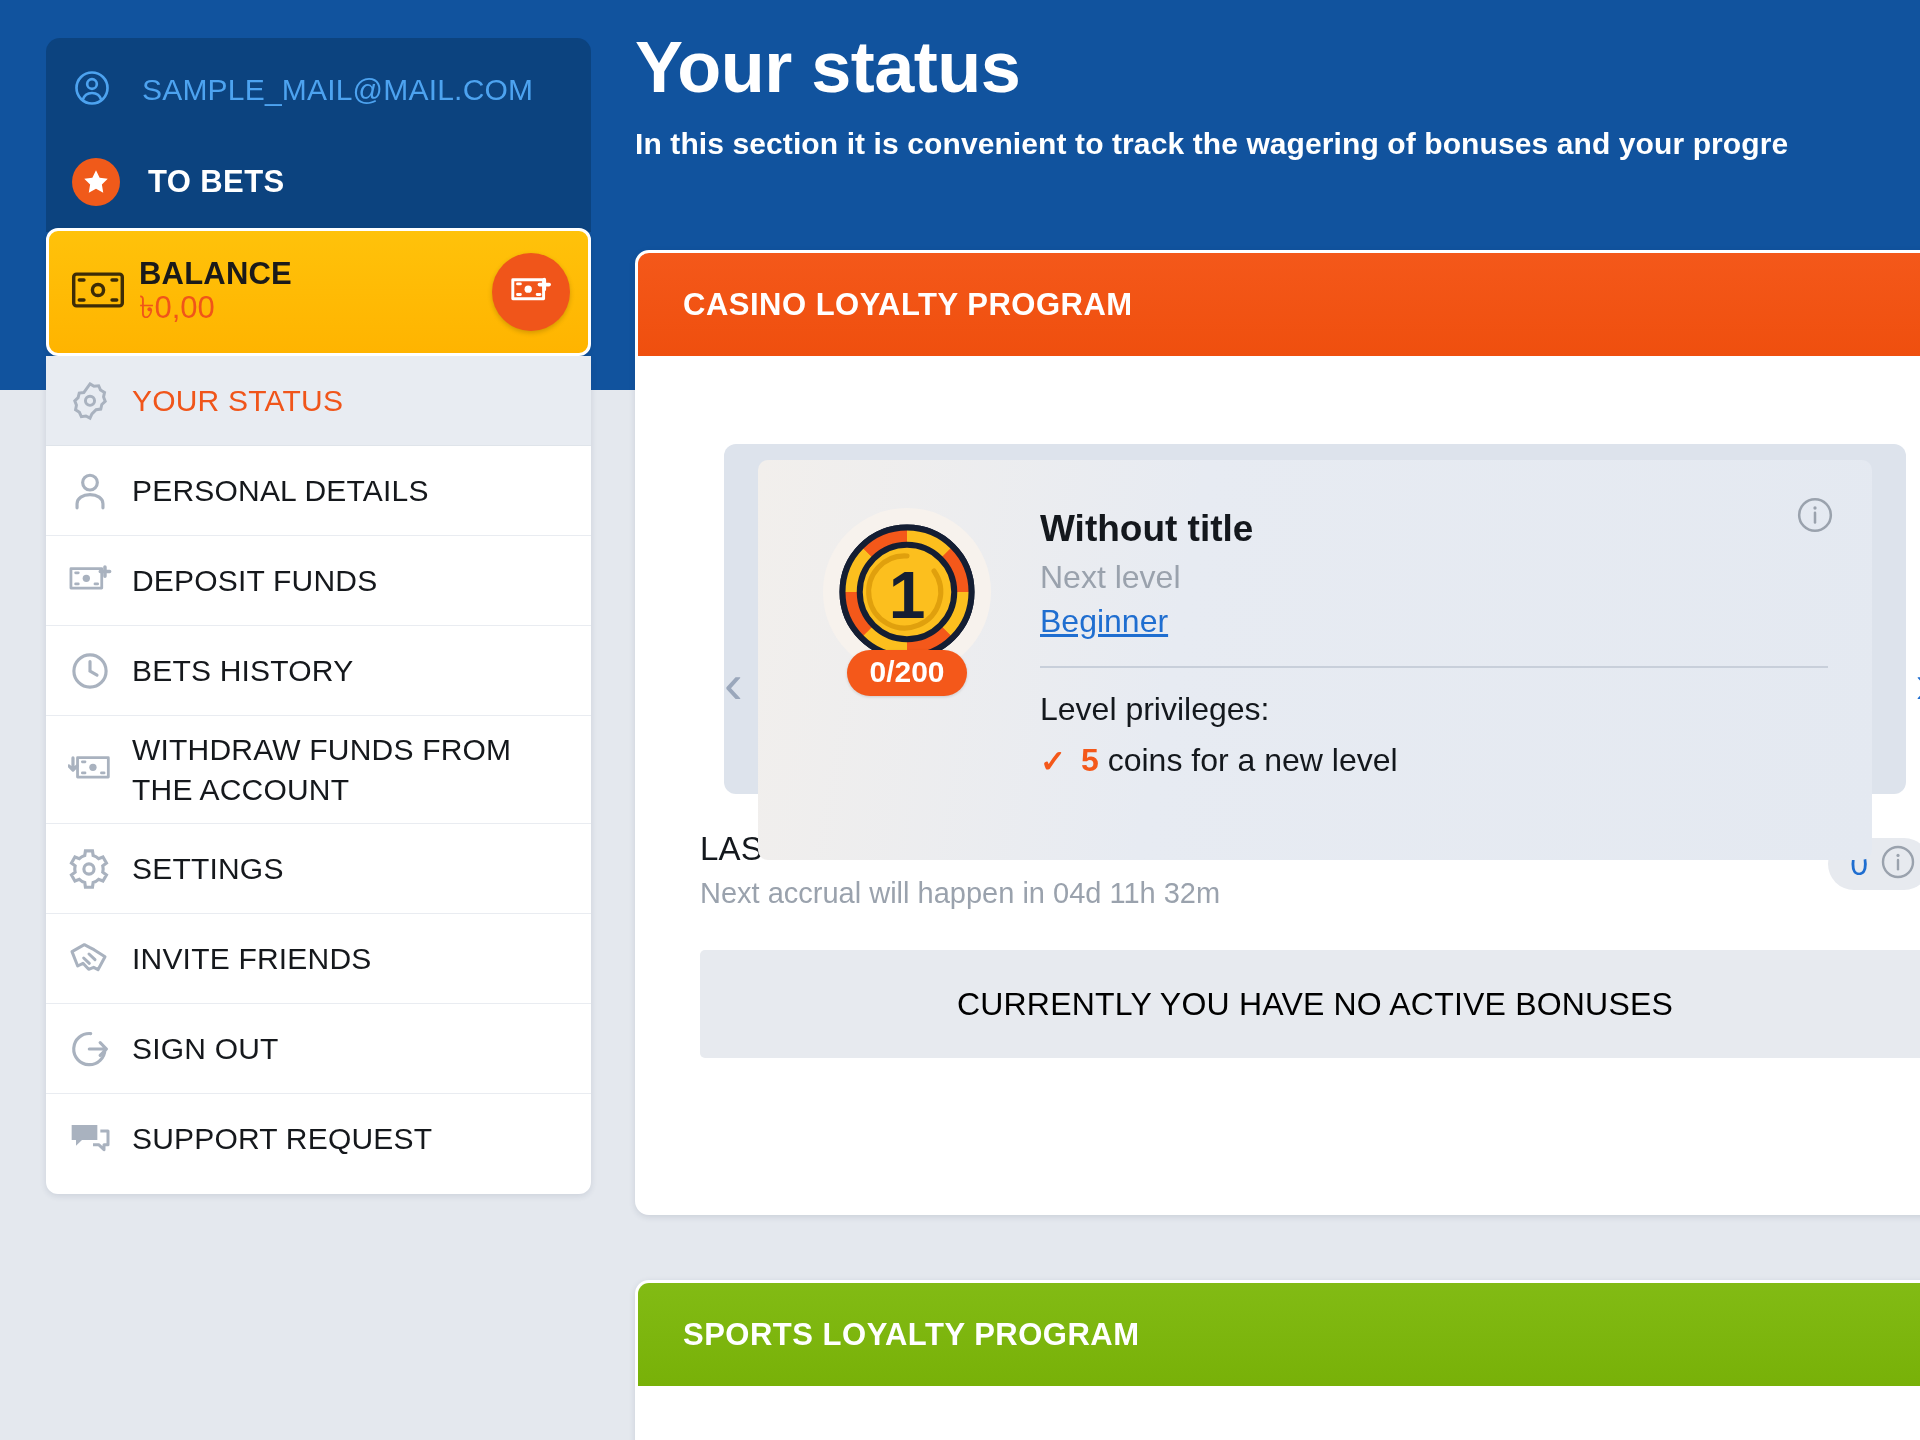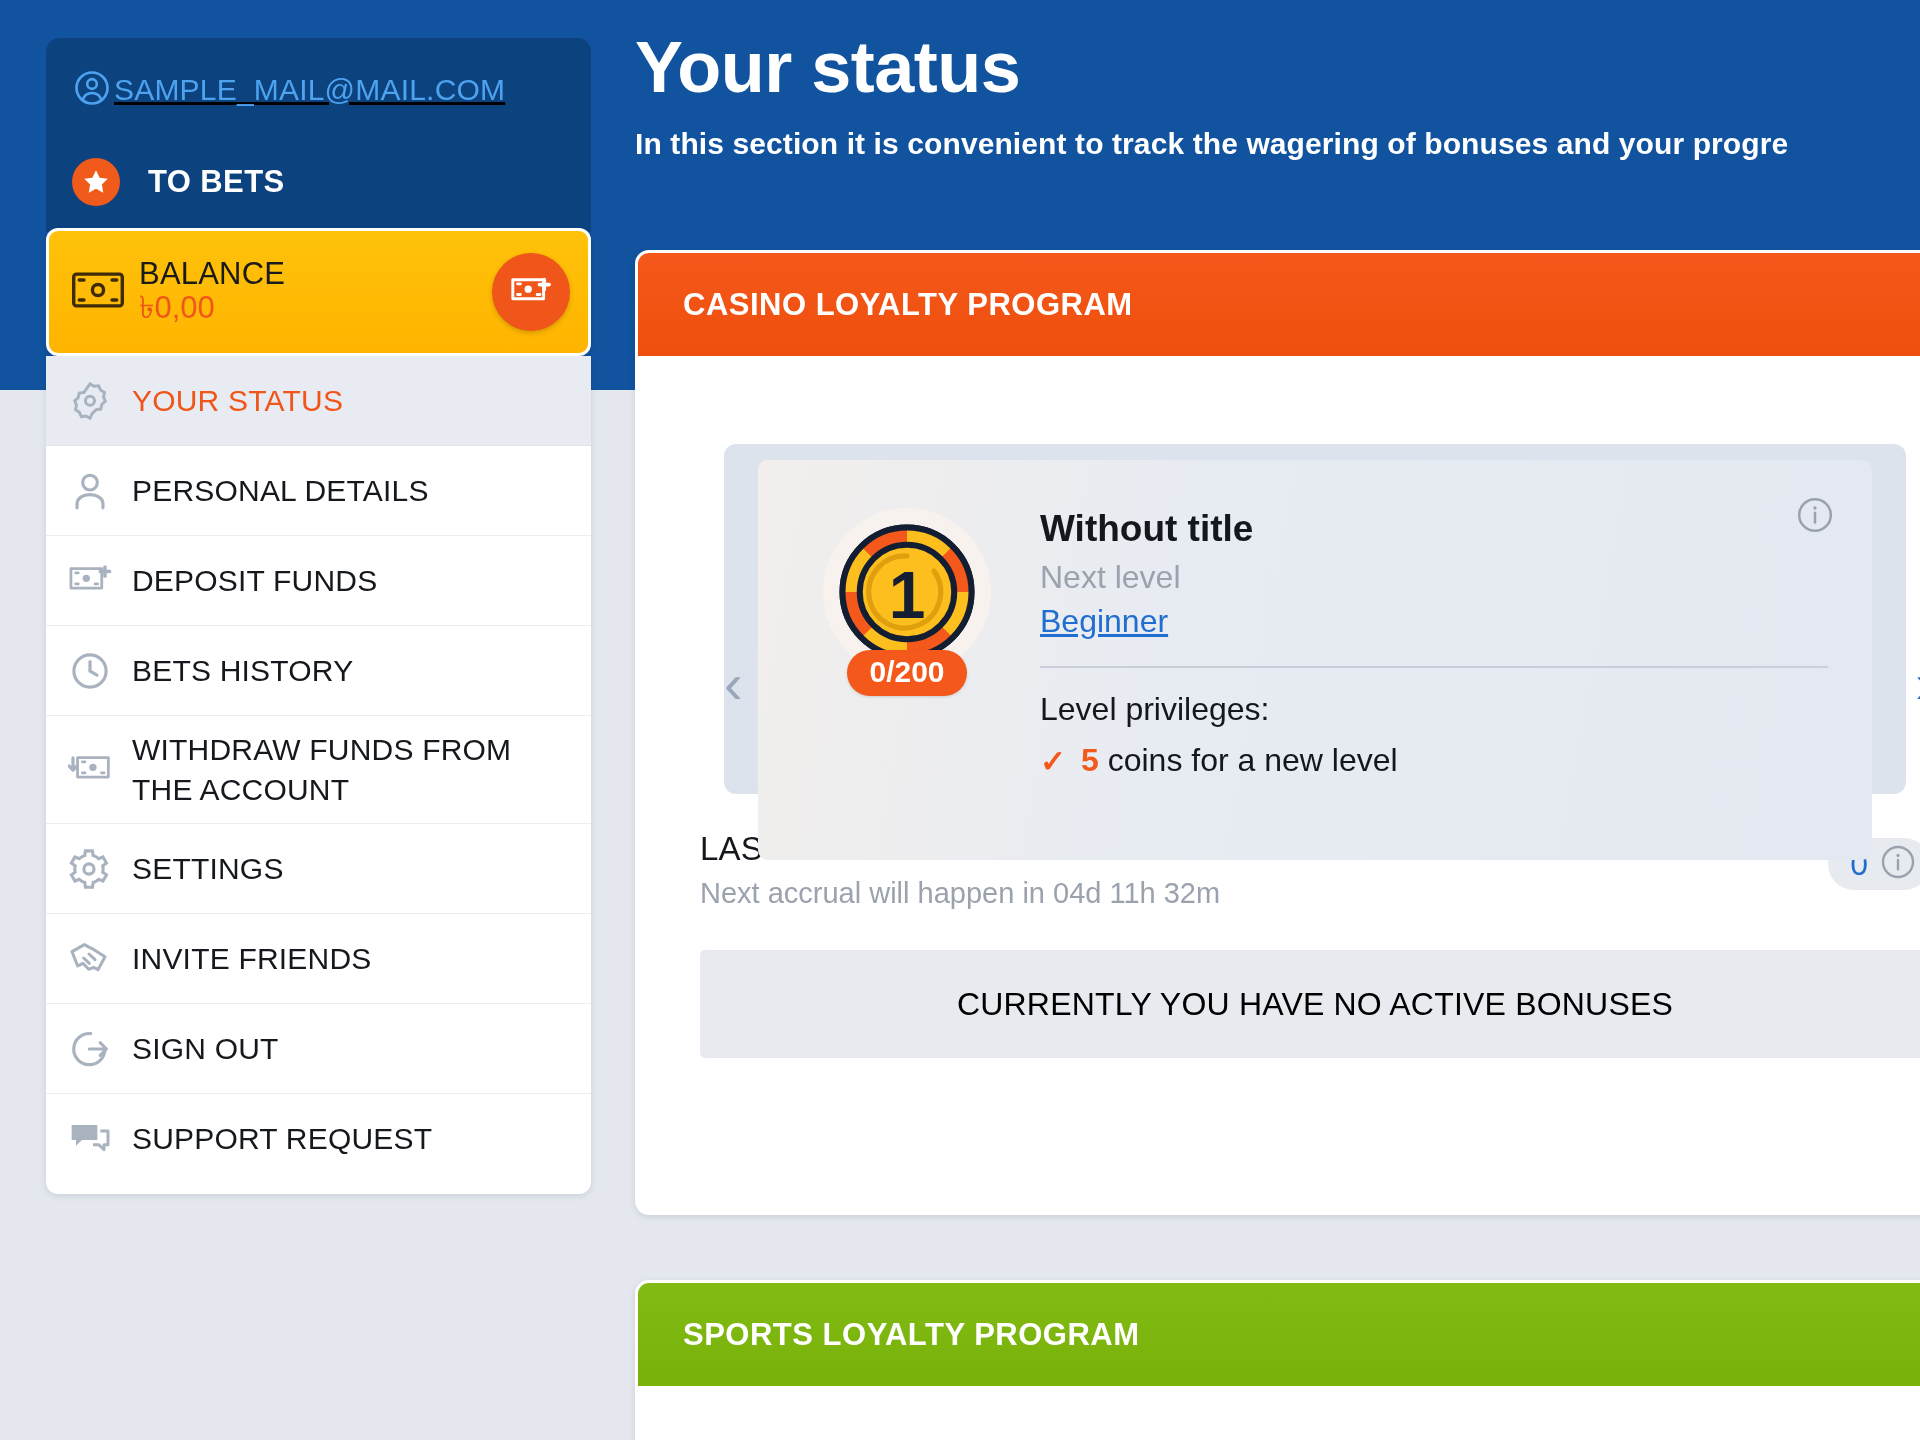--- a/index.html
+++ b/index.html
@@ -22,21 +22,21 @@
 
   
   .sidebar {
     position: absolute; left: 46px; top: 38px; width: 545px;
   }
   .sb-account {
     background: #0c437f;
     border-radius: 14px 14px 0 0;
     padding: 30px 26px 26px 26px;
   }
-  .sb-email-row { display: flex; align-items: center; gap: 2px; margin-bottom: 46px; text-decoration: underline; }
+  .sb-email-row { display: flex; align-items: center; gap: 30px; margin-bottom: 46px; }
   .sb-email {
     color: #4da3f0; font-size: 30px; font-weight: 500; letter-spacing: .2px;
     white-space: nowrap;
   }
   .sb-tobets-row { display: flex; align-items: center; gap: 28px; }
   .star-circle {
     width: 48px; height: 48px; border-radius: 50%; background: #f05a1a;
     display: flex; align-items: center; justify-content: center; flex: 0 0 48px;
   }
   .sb-tobets-label {
@@ -48,21 +48,21 @@
     border: 3px solid #ffffff;
     border-radius: 12px;
     height: 128px;
     margin-top: -4px;
     display: flex; align-items: center; padding: 0 22px;
     position: relative;
     box-shadow: 0 2px 4px rgba(0,0,0,.12);
   }
   .bal-icon { flex: 0 0 54px; margin-right: 14px; }
   .bal-text { display: flex; flex-direction: column; justify-content: center; }
-  .bal-label { font-size: 31px; font-weight: 400; color: #1a1a1a; line-height: 1.08; letter-spacing: .2px;}
+  .bal-label { font-size: 31px; font-weight: 700; color: #1a1a1a; line-height: 1.08; letter-spacing: .2px;}
   .bal-amount { font-size: 31px; font-weight: 500; color: #f0551a; line-height: 1.18; }
   .bal-deposit-btn {
     position: absolute; right: 18px; top: 50%; transform: translateY(-50%);
     width: 78px; height: 78px; border-radius: 50%;
     background: #f0551a;
     display: flex; align-items: center; justify-content: center;
     box-shadow: 0 2px 5px rgba(0,0,0,.18);
   }
 
   .sb-menu {

